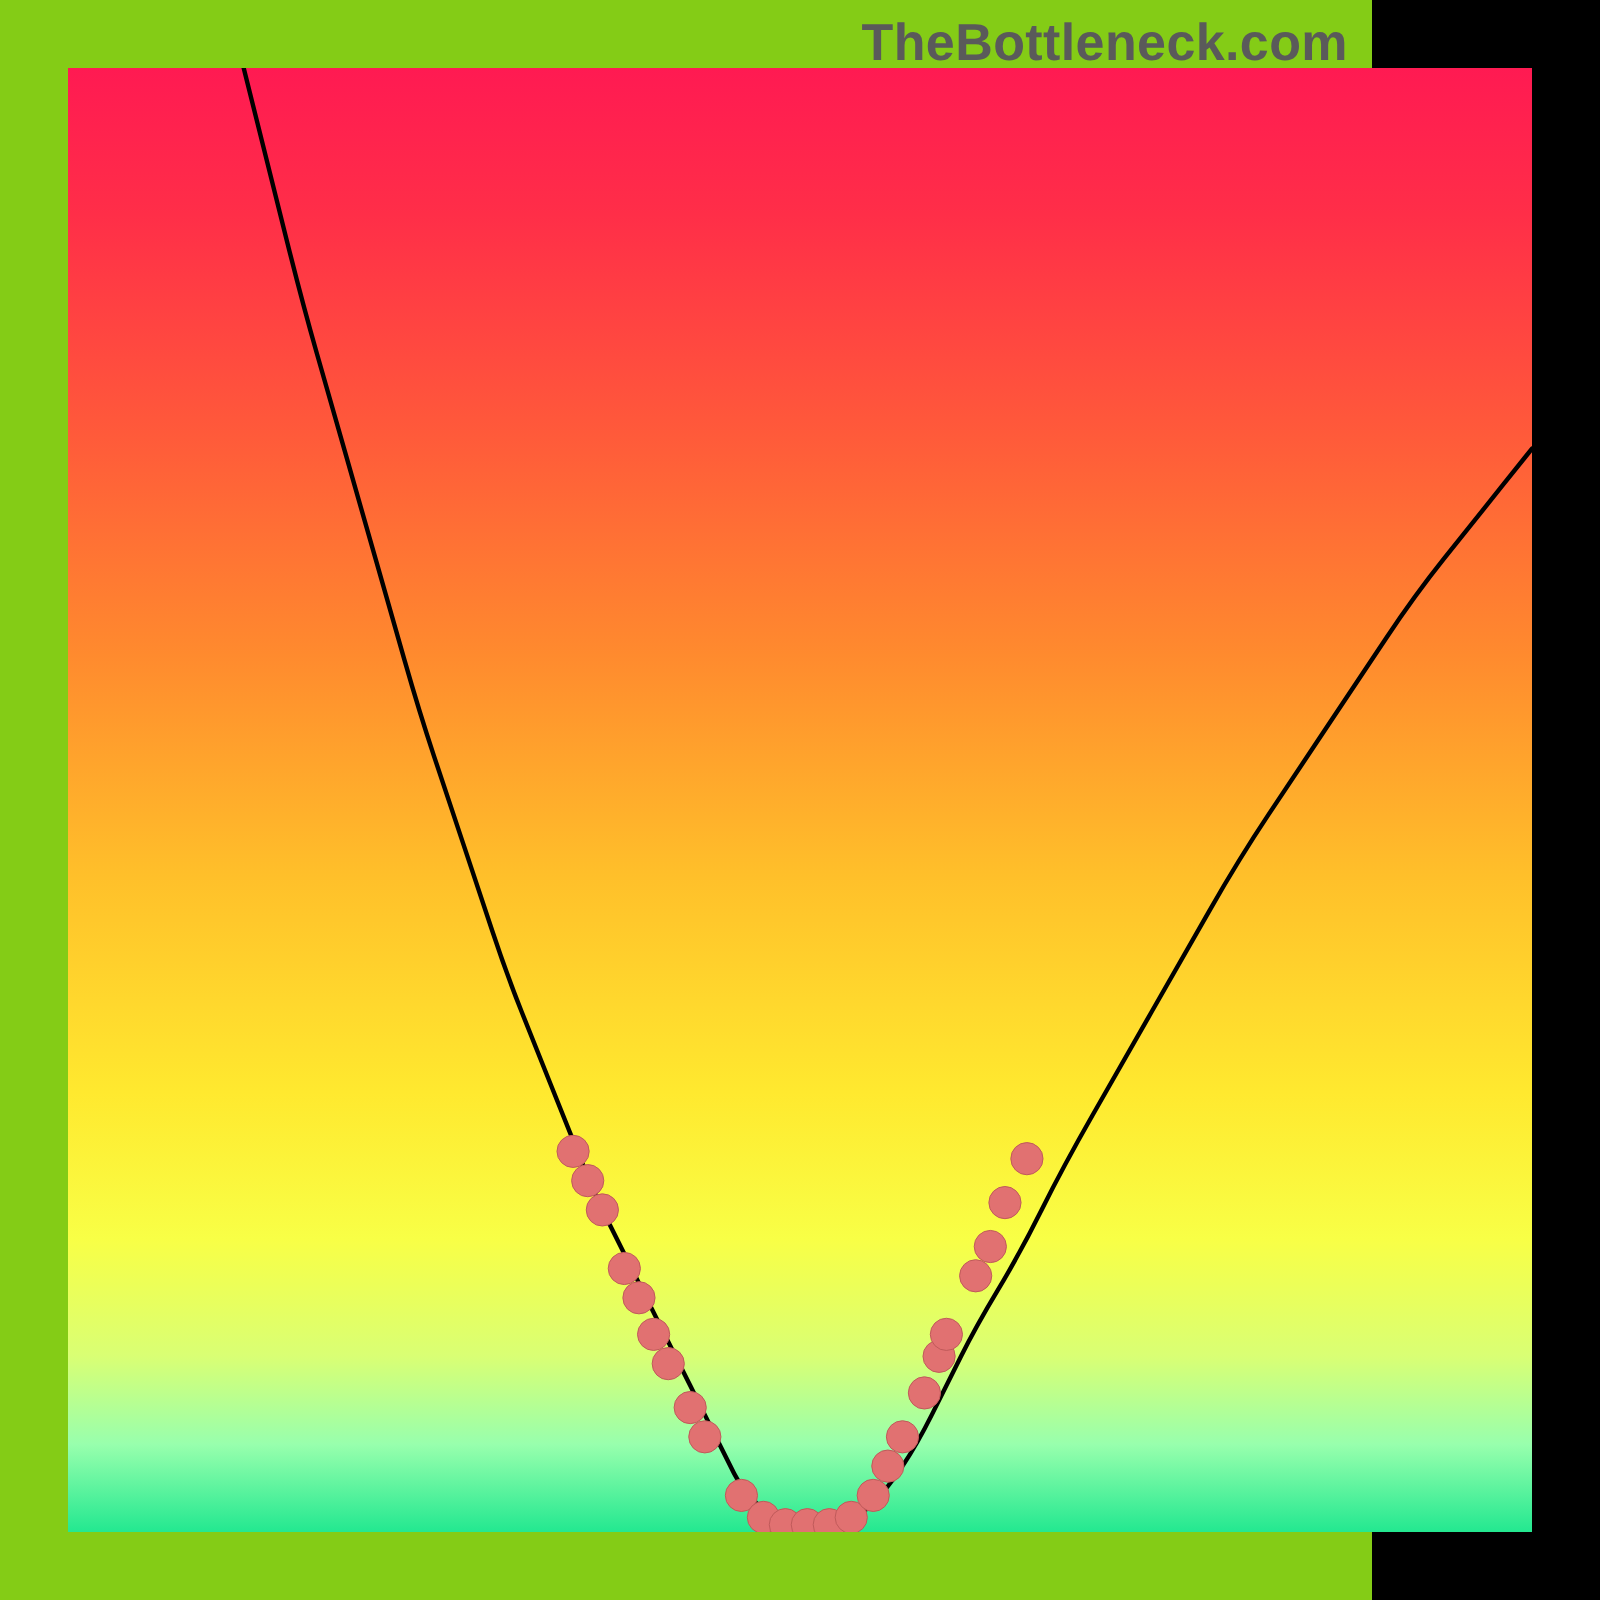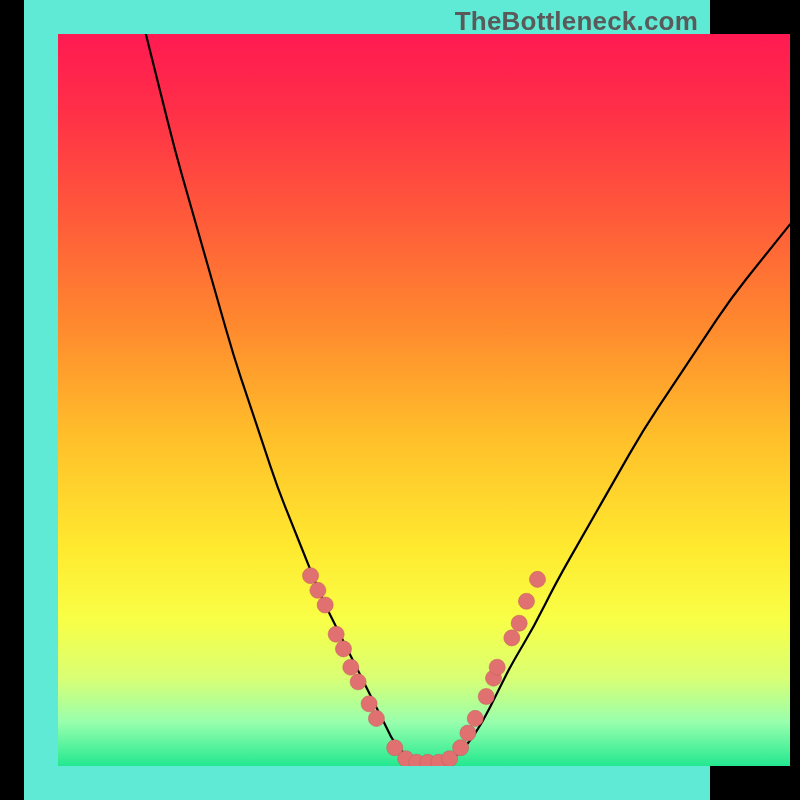--- a/index.html
+++ b/index.html
@@ -9,22 +9,21 @@
     height: 800px;
     background: #000;
     overflow: hidden;
   }
   .frame {
     position: absolute;
     left: 0;
     top: 0;
     width: 686px;
     height: 800px;
-    background: #5eead4;
-    margin-left: 24px;
+    background: #84cc16;
   }
   .plot {
     position: absolute;
     left: 34px;
     top: 34px;
     width: 732px;
     height: 732px;
     overflow: hidden;
   }
   .watermark {

